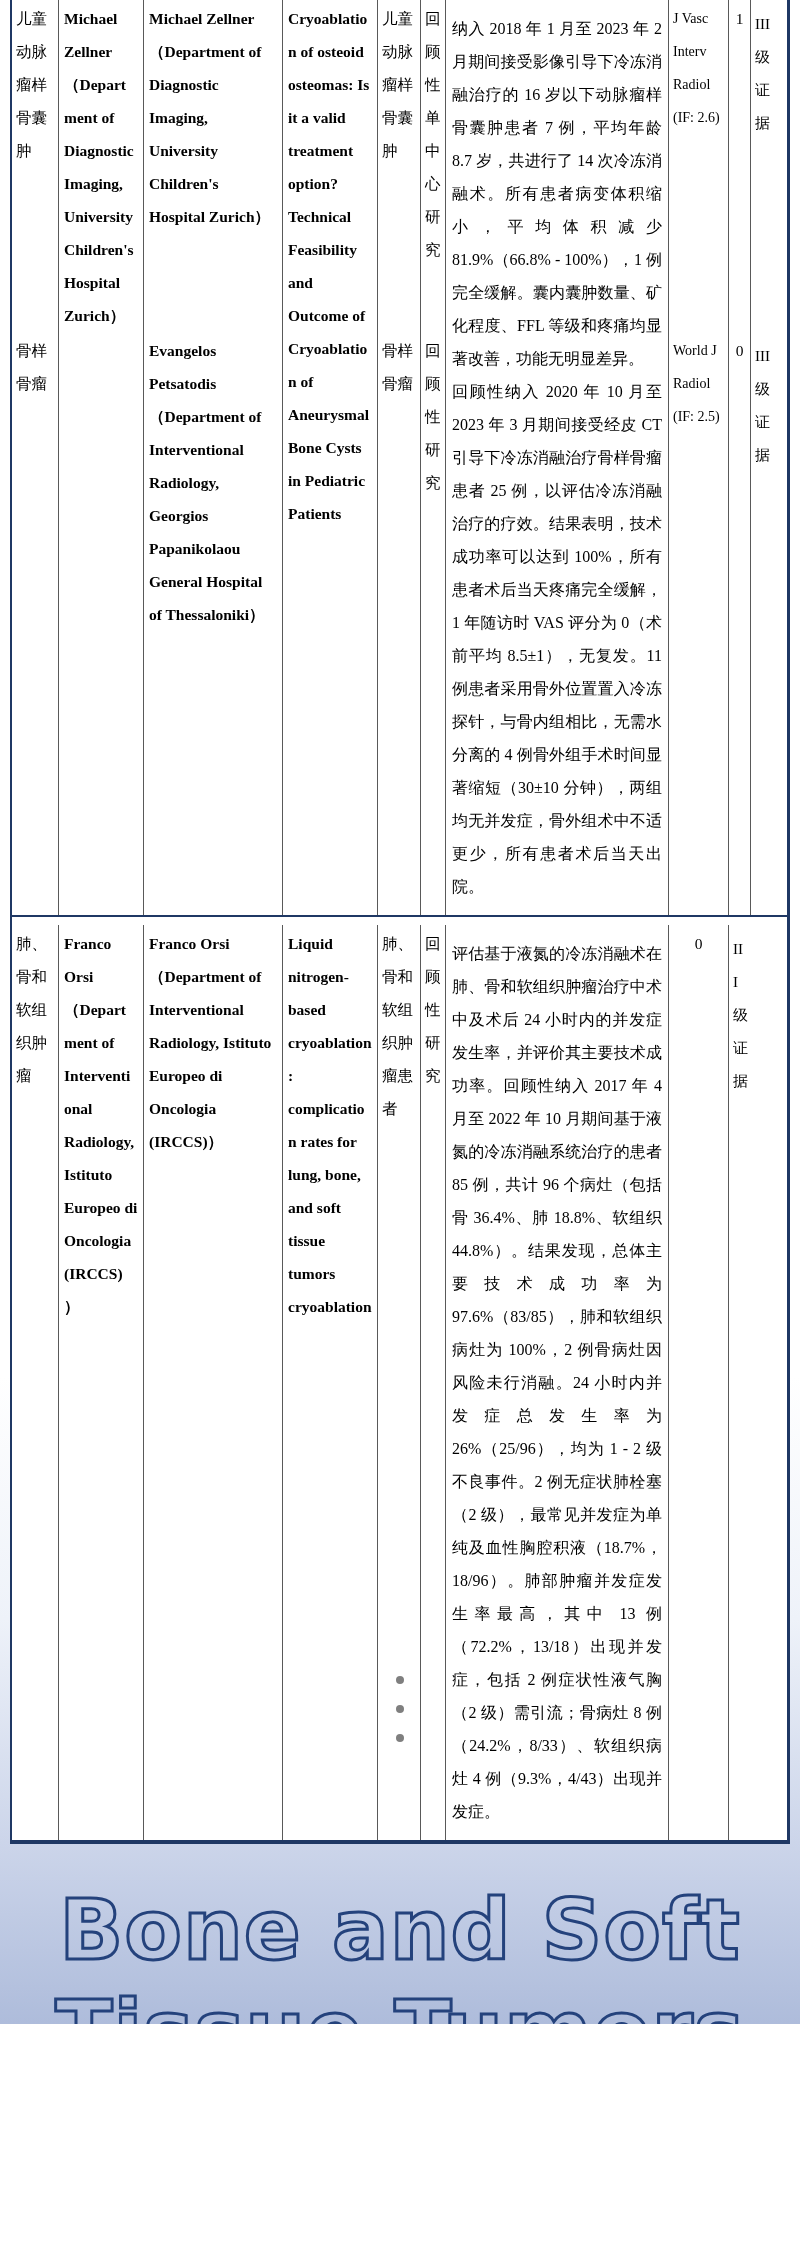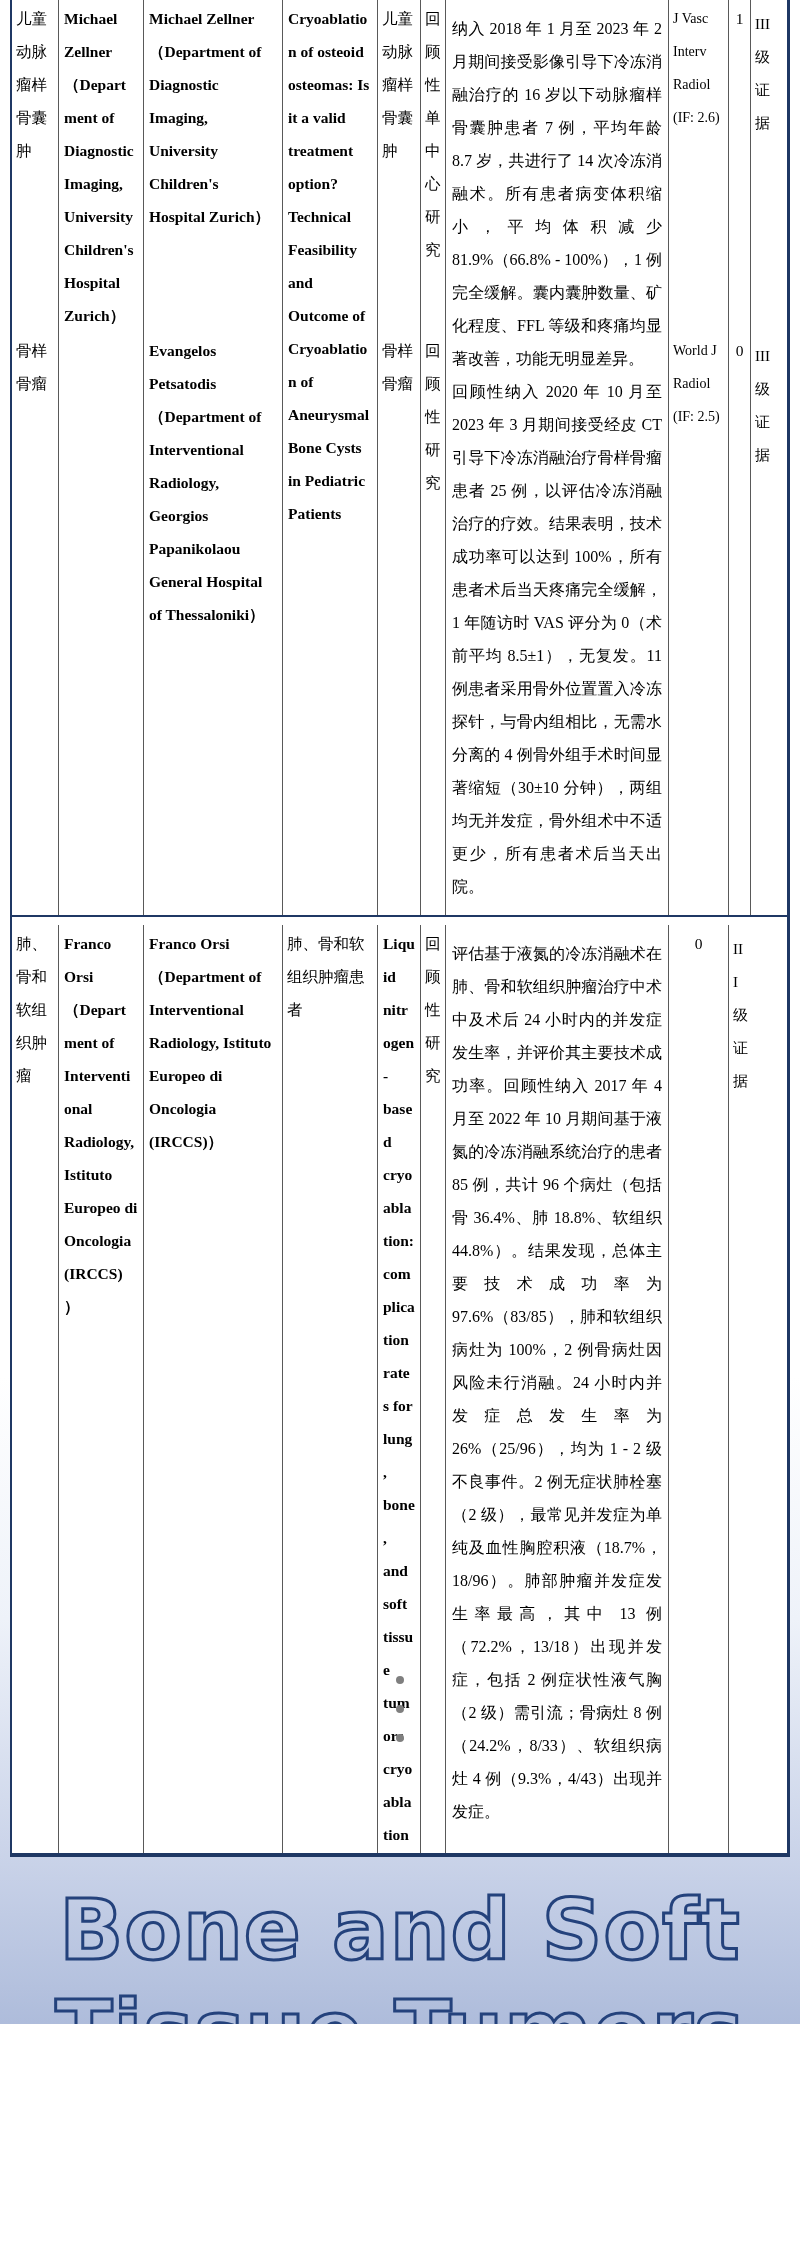--- a/index.html
+++ b/index.html
@@ -126,26 +126,26 @@
       </div>
 
       <div class="cell c-en">
         <div class="entry">Franco Orsi（Department of Interventional Radiology, Istituto Europeo di Oncologia (IRCCS)）</div>
       </div>
 
       <div class="cell c-en">
         <div class="entry">Franco Orsi（Department of Interventional Radiology, Istituto Europeo di Oncologia (IRCCS)）</div>
       </div>
 
+      <div class="cell c-en">
+        <div class="entry">Liquid nitrogen-based cryoablation: complication rates for lung, bone, and soft tissue tumors cryoablation</div>
+      </div>
+
       <div class="cell c-cjk">
         <div class="entry">肺、骨和软组织肿瘤患者</div>
-      </div>
-
-      <div class="cell c-en">
-        <div class="entry">Liquid nitrogen-based cryoablation: complication rates for lung, bone, and soft tissue tumors cryoablation</div>
       </div>
 
       <div class="cell c-cjk">
         <div class="entry">回顾性研究</div>
       </div>
 
       <div class="cell c-desc">
         <div class="entry">评估基于液氮的冷冻消融术在肺、骨和软组织肿瘤治疗中术中及术后 24 小时内的并发症发生率，并评价其主要技术成功率。回顾性纳入 2017 年 4 月至 2022 年 10 月期间基于液氮的冷冻消融系统治疗的患者 85 例，共计 96 个病灶（包括骨 36.4%、肺 18.8%、软组织 44.8%）。结果发现，总体主要技术成功率为 97.6%（83/85），肺和软组织病灶为 100%，2 例骨病灶因风险未行消融。24 小时内并发症总发生率为 26%（25/96），均为 1 - 2 级不良事件。2 例无症状肺栓塞（2 级），最常见并发症为单纯及血性胸腔积液（18.7%，18/96）。肺部肿瘤并发症发生率最高，其中 13 例（72.2%，13/18）出现并发症，包括 2 例症状性液气胸（2 级）需引流；骨病灶 8 例（24.2%，8/33）、软组织病灶 4 例（9.3%，4/43）出现并发症。</div>
       </div>
 

